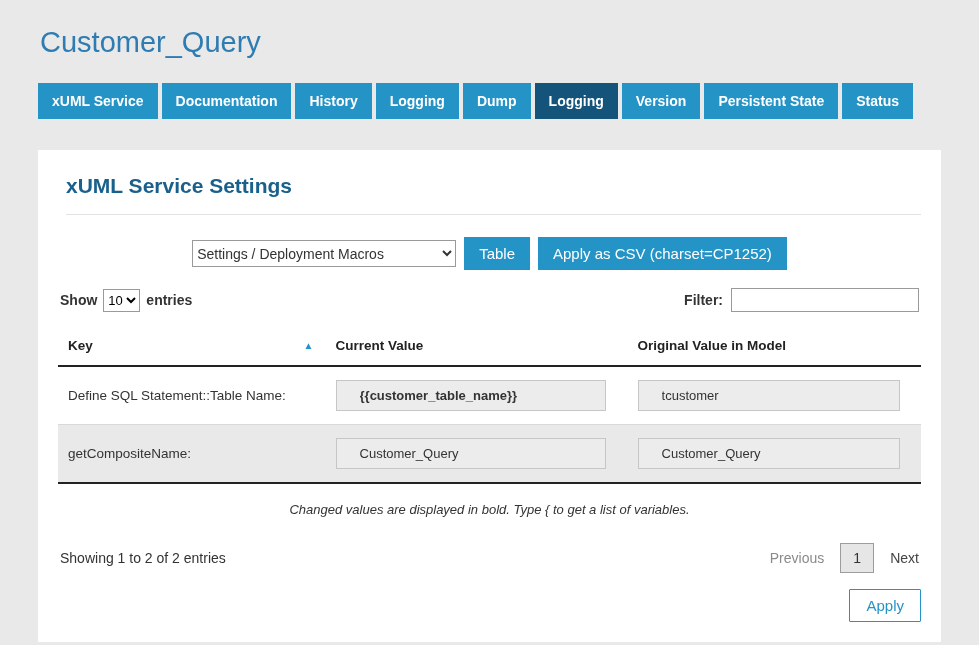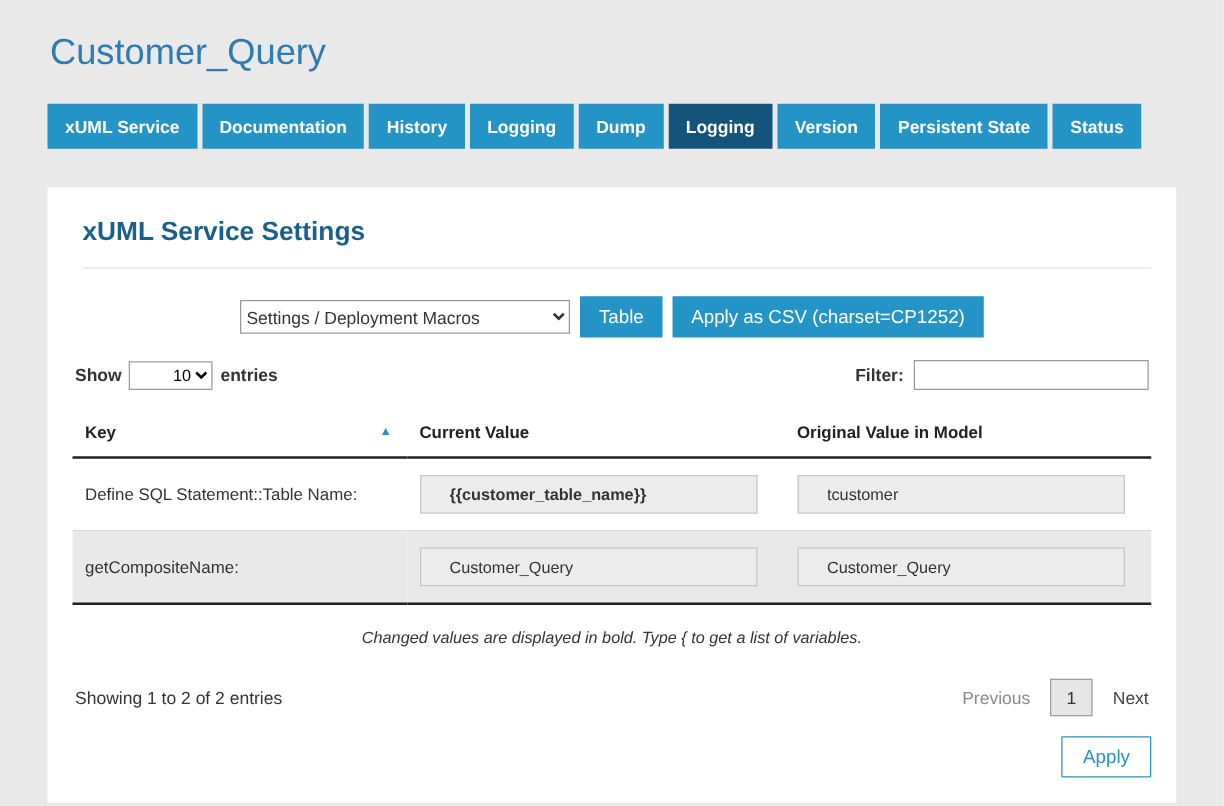--- a/index.html
+++ b/index.html
@@ -61,21 +61,20 @@
   
   .controls {
     margin-top:18px;
     display:flex; justify-content:space-between; align-items:center;
     padding:0 2px;
   }
   .show-entries { display:flex; align-items:center; gap:6px; font-size:14px; font-weight:bold; }
   .len-select {
     height:23px; font-size:13px; border:1px solid #9a9a9a; background:#fff;
     font-family:"Liberation Sans", sans-serif;
-    padding-left:30px;
   }
   .filter { display:flex; align-items:center; gap:8px; font-size:14px; font-weight:bold;padding-left:39px; }
   .filter input {
     width:188px; height:24px;
     border:1px solid #9a9a9a; background:#fff;
     font-size:13px; padding:0 6px;
     font-family:"Liberation Sans", sans-serif;
   }
   
   table.settings {

